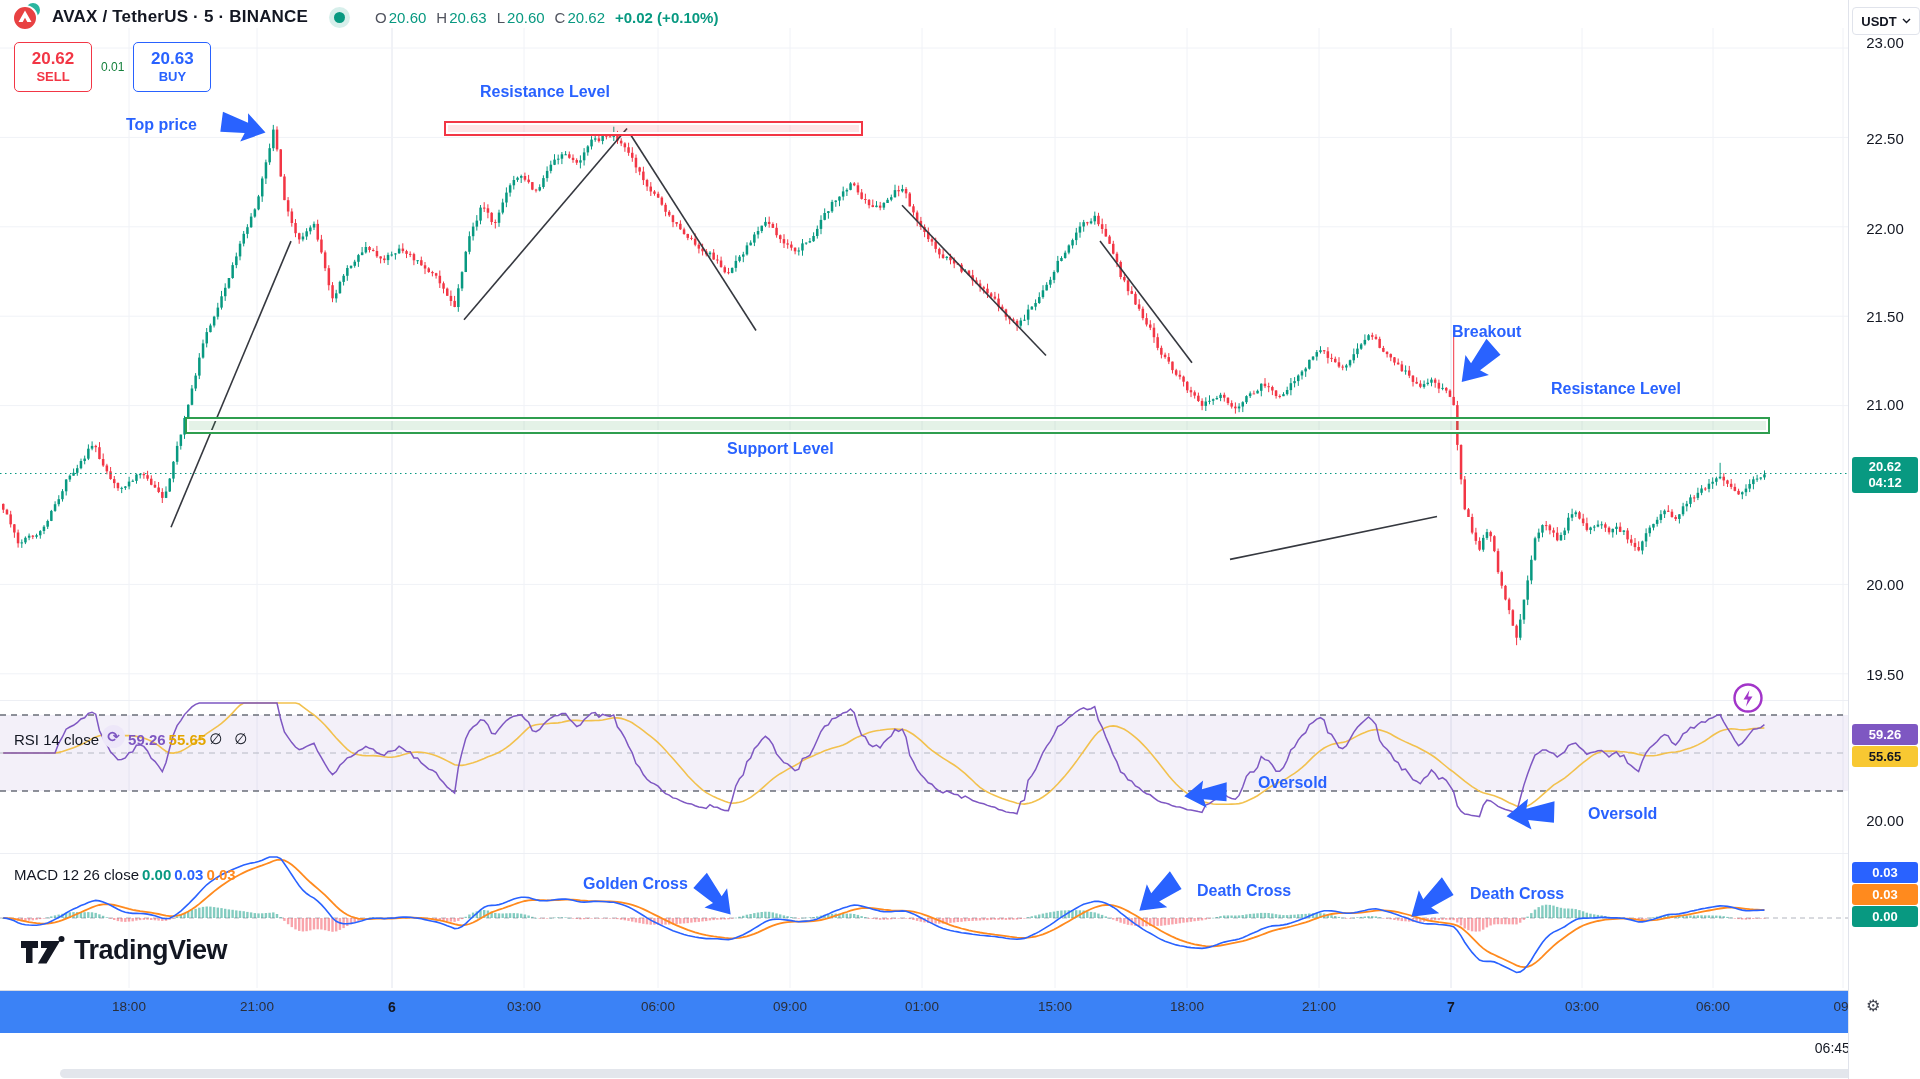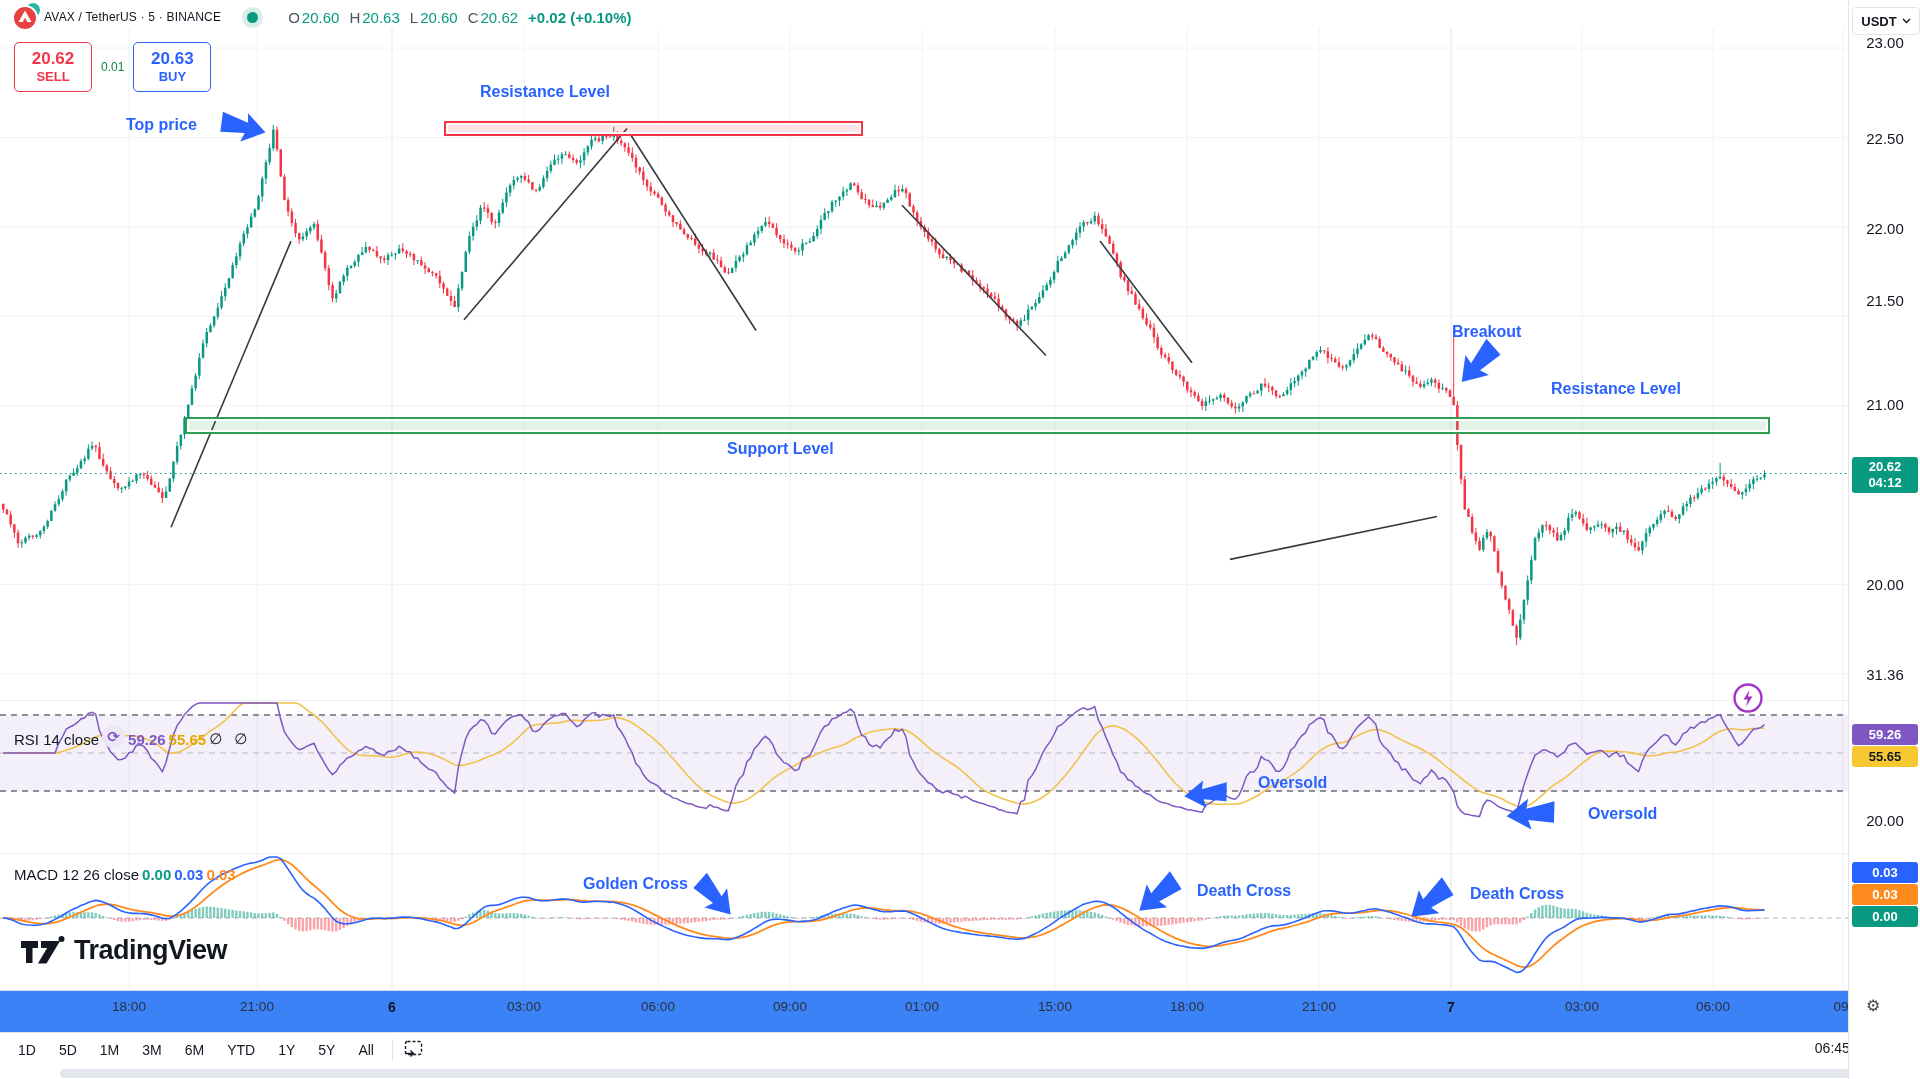--- a/index.html
+++ b/index.html
@@ -2,21 +2,21 @@
 <html style="--up: #089981; --down: #F23645; --blue: #2962FF; --rsi: #7E57C2; --rsi-ma: #F2C14E; --signal: #FF8A1E; --grid: #F0F2F7; --grid_day: #E2E5EE; --trend: #35383F;"><head>
 <meta charset="utf-8">
 <style>
   html,body{margin:0;padding:0;background:#fff;}
   .app{position:relative;width:1920px;height:1079px;background:#fff;overflow:hidden;
        font-family:"Liberation Sans","DejaVu Sans",sans-serif;color:#131722;}
   .abs{position:absolute;}
   
   .hdr{position:absolute;left:0;top:0;height:34px;display:flex;align-items:center;z-index:30;}
   .logo{width:30px;height:30px;margin-left:12px;position:relative;}
-  .sym{font-size:12px;font-weight:400;margin-left:2px;letter-spacing:.2px;}
+  .sym{font-size:17px;font-weight:700;margin-left:10px;letter-spacing:.2px;}
   .statusdot{width:11px;height:11px;border-radius:50%;background:var(--up);
              box-shadow:0 0 0 5px rgba(8,153,129,.16);margin-left:26px;}
   .ohlc{display:flex;margin-left:30px;font-size:15px;gap:10px;}
   .ohlc .lab{color:#50535e;}
   .ohlc .val{color:var(--up);font-weight:400;margin-left:2px;}
   .ohlc .chg{color:var(--up);font-weight:600;}
   
   .trade{position:absolute;left:14px;top:42px;display:flex;align-items:center;z-index:30;}
   .tbox{width:76px;height:48px;border-radius:5px;background:#fff;display:flex;flex-direction:column;
         align-items:center;justify-content:center;line-height:1.1;cursor:pointer;}
@@ -1667,24 +1667,24 @@
     <div class="usdt">
       <span>USDT</span>
       <svg width="9" height="6" viewBox="0 0 9 6">
         <path d="M1 1 L4.5 4.5 L8 1" stroke="#131722" stroke-width="1.4" fill="none"></path>
         </svg>
     </div>
     <div id="price-labels">
         <div class="plabel" style="top:34px;">23.00</div>
         <div class="plabel" style="top:130px;">22.50</div>
         <div class="plabel" style="top:220px;">22.00</div>
-        <div class="plabel" style="top:292px;">21.50</div>
+        <div class="plabel" style="top:308px;">21.50</div>
         <div class="plabel" style="top:396px;">21.00</div>
         <div class="plabel" style="top:576px;">20.00</div>
-        <div class="plabel" style="top:666px;">31.36</div>
+        <div class="plabel" style="top:666px;">19.50</div>
       </div>
     <div class="badge" style="top:457px;height:34px;background:var(--up);line-height:16px;padding-top:2px;">
       <div>20.62</div>
       <div>04:12</div>
     </div>
     <div class="badge" style="top:724px;height:21px;line-height:21px;background:var(--rsi);">59.26</div>
     <div class="badge" style="top:746px;height:21px;line-height:21px;background:#F8C832;color:#131722;">55.65</div>
     <div class="plabel" style="top:812px;">20.00</div>
     <div class="badge" style="top:862px;height:21px;line-height:21px;background:var(--blue);">0.03</div>
     <div class="badge" style="top:884px;height:21px;line-height:21px;background:var(--signal);">0.03</div>
@@ -1704,36 +1704,16 @@
         <div class="tlabel" style="left:1187px;">18:00</div>
         <div class="tlabel" style="left:1319px;">21:00</div>
         <div class="tlabel day" style="left:1451px;">7</div>
         <div class="tlabel" style="left:1582px;">03:00</div>
         <div class="tlabel" style="left:1713px;">06:00</div>
         <div class="tlabel" style="left:1843px;">09:</div>
       </div>
   </div>
   <div class="abs" style="left:1866px;top:996px;z-index:26;font-size:16px;color:#434651;cursor:pointer;">⚙</div>
 
-  <div class="toolbar">
-    <div id="range-buttons" style="display:flex;align-items:center;">
-        <div class="rbtn">1D</div>
-        <div class="rbtn">5D</div>
-        <div class="rbtn">1M</div>
-        <div class="rbtn">3M</div>
-        <div class="rbtn">6M</div>
-        <div class="rbtn">YTD</div>
-        <div class="rbtn">1Y</div>
-        <div class="rbtn">5Y</div>
-        <div class="rbtn">All</div>
-      </div>
-    <div class="vsep"></div>
-    <div style="cursor:pointer;margin-left:2px;">
-      <svg width="21" height="20" viewBox="0 0 21 20">
-        <rect x="2.5" y="3.5" width="16" height="13" rx="2" fill="none" stroke="#131722" stroke-width="1.4" stroke-dasharray="3,2"></rect>
-        <path d="M3 15.5 h7 M7.5 12.5 l3 3 -3 3" stroke="#131722" stroke-width="1.4" fill="none"></path>
-      </svg>
-    </div>
-  </div>
   <div class="clock">06:45:48 UTC</div>
   <div class="scrollstrip"></div>
 
 </div>
 
 </body></html>

